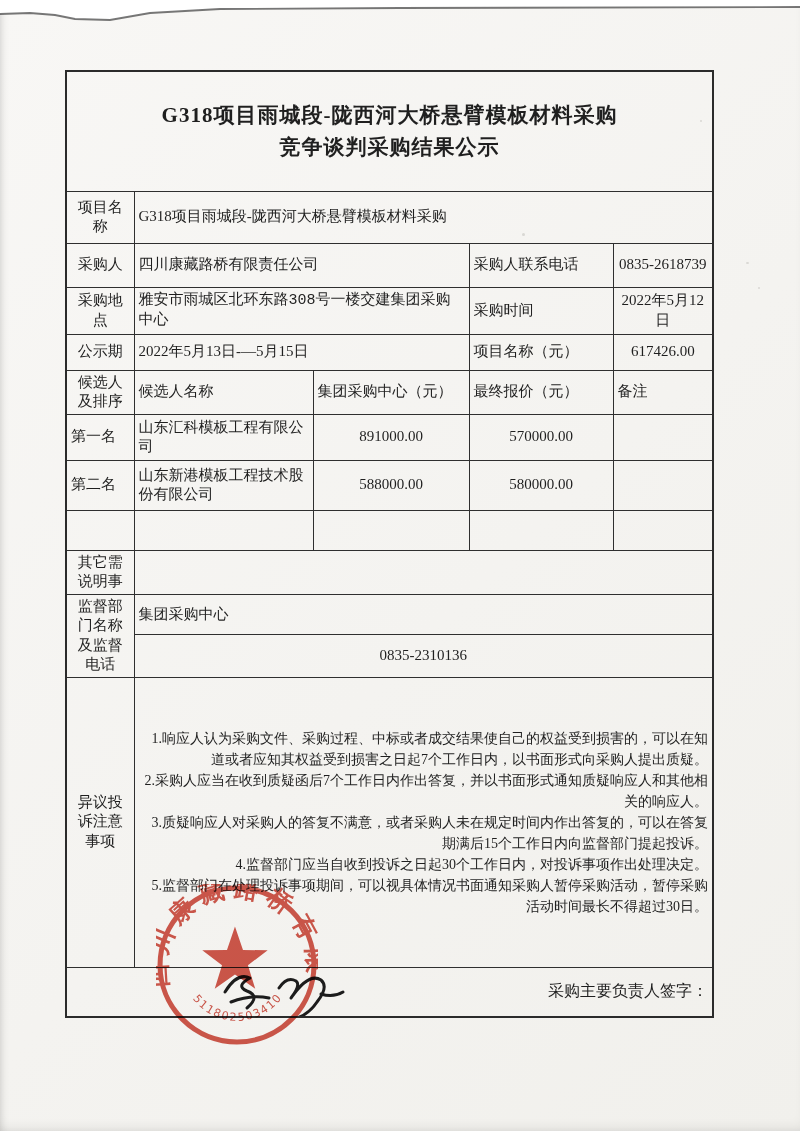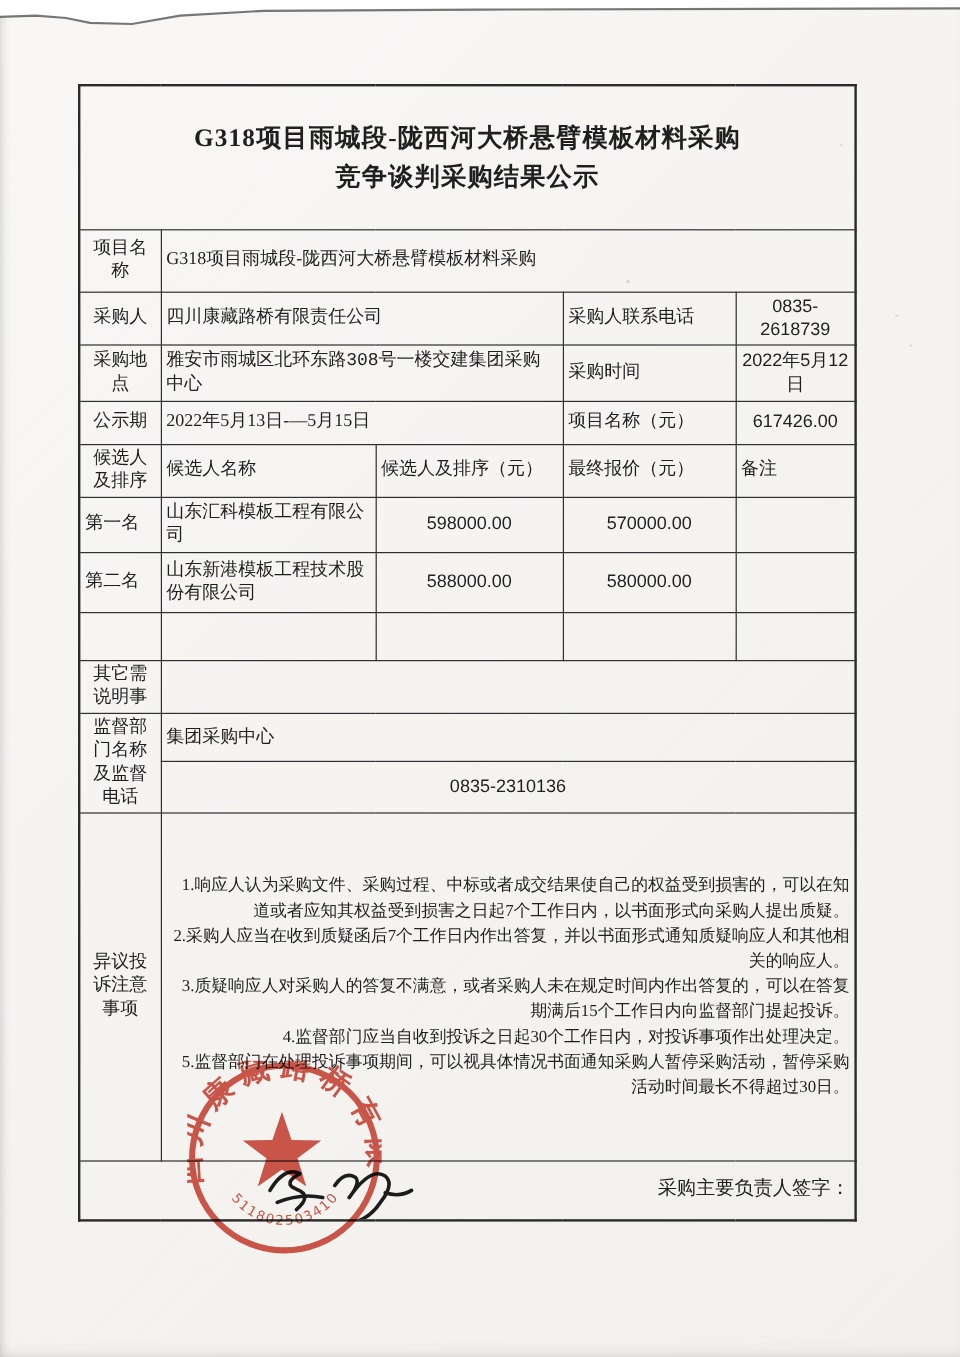--- a/index.html
+++ b/index.html
@@ -32,21 +32,21 @@
     border:1.6px solid #2f2f2f;
     vertical-align:middle;
     padding:2px 4px;
     overflow:hidden;
   }
   .title-cell{text-align:center;}
   .title-line{font-weight:bold;font-size:21px;letter-spacing:1px;line-height:1.55;}
   td.lbl{text-align:center;padding:2px 5px;margin-left:44px;}
   td.val{text-align:left;padding-left:9px;}
   td.ctr{text-align:left;}
-  td.num{text-align:center;font-family:Liberation Sans, sans-serif;}
+  td.num{text-align:center;font-family:Liberation Serif, serif;}
   .notice-cell{
     text-align:right;padding:10px 8px 10px 8px;
     white-space:pre-wrap;
     font-size:14px;line-height:1.5;
   }
   .sign-cell{position:relative;text-align:right;padding-left:9px;font-size:16px;}
   .sig-svg{position:absolute;left:150px;top:-10px;}
 
   .stamp{
     position:absolute;left:156px;top:884px;
@@ -110,29 +110,29 @@
     <tr style="height:36px">
       <td class="lbl">公示期</td>
       <td colspan="2" class="val">2022年5月13日-—5月15日</td>
       <td class="ctr">项目名称（元）</td>
       <td class="num">617426.00</td>
     </tr>
 
     <tr style="height:44px">
       <td class="lbl">候选人及排序</td>
       <td class="ctr">候选人名称</td>
-      <td class="ctr">候选人及排序（元）</td>
+      <td class="ctr">集团采购中心（元）</td>
       <td class="ctr">最终报价（元）</td>
       <td class="ctr">备注</td>
     </tr>
 
     <tr style="height:46px">
       <td class="ctr">第一名</td>
       <td class="ctr">山东汇科模板工程有限公司</td>
-      <td class="num">598000.00</td>
+      <td class="num">891000.00</td>
       <td class="num">570000.00</td>
       <td class="ctr"></td>
     </tr>
 
     <tr style="height:50px">
       <td class="ctr">第二名</td>
       <td class="ctr">山东新港模板工程技术股份有限公司</td>
       <td class="num">588000.00</td>
       <td class="num">580000.00</td>
       <td class="ctr"></td>

